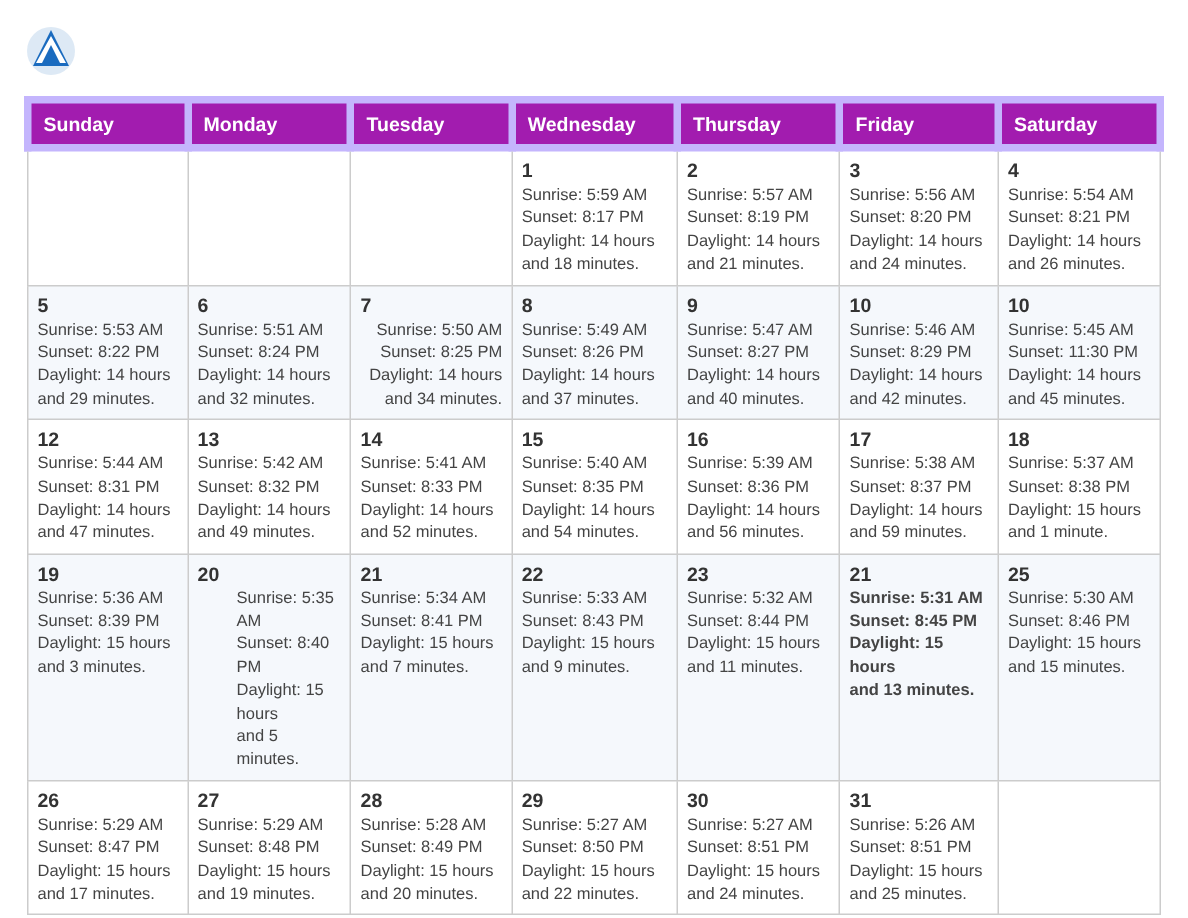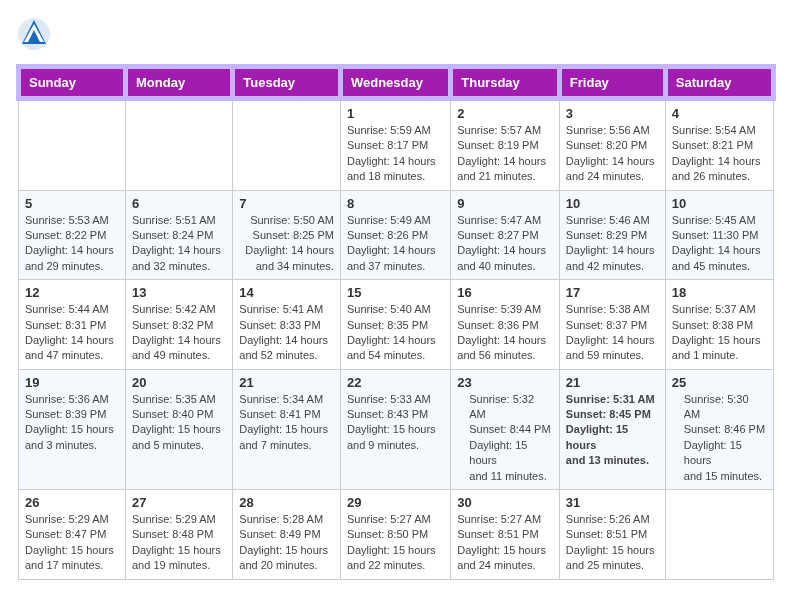--- a/index.html
+++ b/index.html
@@ -265,56 +265,56 @@
       <tr>
         <td>
           <span class="day-number">19</span>
           <div class="day-info" style="white-space: pre-line;">Sunrise: 5:36 AM
 Sunset: 8:39 PM
 Daylight: 15 hours
 and 3 minutes.</div>
         </td>
         <td>
           <span class="day-number">20</span>
-          <div class="day-info" style="white-space: pre-line;">Sunrise: 5:35 AM
+          <div class="day-info" style="white-space: pre-line; margin-left: 26px;">Sunrise: 5:35 AM
 Sunset: 8:40 PM
 Daylight: 15 hours
 and 5 minutes.</div>
         </td>
         <td>
           <span class="day-number">21</span>
           <div class="day-info" style="white-space: pre-line;">Sunrise: 5:34 AM
 Sunset: 8:41 PM
 Daylight: 15 hours
 and 7 minutes.</div>
         </td>
         <td>
           <span class="day-number">22</span>
           <div class="day-info" style="white-space: pre-line;">Sunrise: 5:33 AM
 Sunset: 8:43 PM
 Daylight: 15 hours
 and 9 minutes.</div>
         </td>
         <td>
           <span class="day-number">23</span>
-          <div class="day-info" style="white-space: pre-line; margin-left: 12px;">Sunrise: 5:32 AM
+          <div class="day-info" style="white-space: pre-line;">Sunrise: 5:32 AM
 Sunset: 8:44 PM
 Daylight: 15 hours
 and 11 minutes.</div>
         </td>
         <td>
           <span class="day-number">21</span>
           <div class="day-info" style="white-space: pre-line; font-weight: bold;">Sunrise: 5:31 AM
 Sunset: 8:45 PM
 Daylight: 15 hours
 and 13 minutes.</div>
         </td>
         <td>
           <span class="day-number">25</span>
-          <div class="day-info" style="white-space: pre-line; margin-left: 12px;">Sunrise: 5:30 AM
+          <div class="day-info" style="white-space: pre-line;">Sunrise: 5:30 AM
 Sunset: 8:46 PM
 Daylight: 15 hours
 and 15 minutes.</div>
         </td>
       </tr>
       <tr>
         <td>
           <span class="day-number">26</span>
           <div class="day-info" style="white-space: pre-line;">Sunrise: 5:29 AM
 Sunset: 8:47 PM

